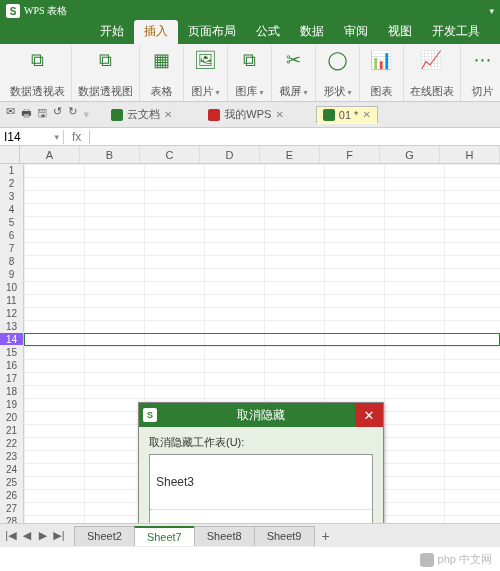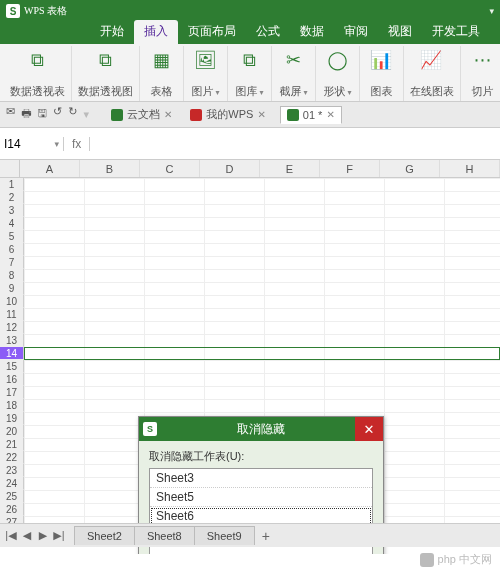--- a/index.html
+++ b/index.html
@@ -7,41 +7,41 @@
 
   
   .titlebar { height: 22px; background: #2e7d32; display: flex; align-items: center; padding: 0 6px; color: #fff; gap: 4px; }
   .titlebar .logo { width: 14px; height: 14px; background: #fff; color: #2e7d32; display: inline-flex; align-items: center; justify-content: center; font-size: 10px; font-weight: bold; border-radius: 2px; }
   .titlebar .title { font-size: 10px; flex: 1; font-family: Liberation Serif, serif; }
   .titlebar .tri { font-size: 9px; opacity: .9; }
 
   
   .menutabs { height: 22px; background: #2e7d32; display: flex; align-items: flex-end; padding-left: 90px; gap: 0; color: #fff; font-size: 12px; }
   .menutabs .tab { padding: 3px 10px 4px; cursor: pointer; }
-  .menutabs .tab.active { background: #f3f3f3; color: #4c1d95; border-radius: 3px 3px 0 0; }
+  .menutabs .tab.active { background: #f3f3f3; color: #a16207; border-radius: 3px 3px 0 0; }
 
   
   .ribbon { height: 58px; background: #f3f3f3; border-bottom: 1px solid #ccc; display: flex; align-items: stretch; padding: 2px 4px 0; gap: 2px; overflow: hidden; }
   .rgrp { display: flex; flex-direction: column; align-items: center; justify-content: space-between; padding: 2px 6px 2px; border-right: 1px solid #ddd; min-width: 44px; }
   .rgrp .ricon { width: 24px; height: 24px; display: flex; align-items: center; justify-content: center; font-size: 18px; color: #2e7d32; }
   .rgrp .rlbl { font-size: 11px; color: #555; white-space: nowrap; }
   .rgrp .dd { font-size: 8px; color: #888; margin-left: 2px; }
 
   
   .docrow { height: 26px; background: #eaeaea; border-bottom: 1px solid #ccc; display: flex; align-items: center; padding: 0 6px; gap: 6px; font-size: 11px; color: #555; }
   .docrow .qa { display: flex; gap: 6px; }
   .docrow .sep { color: #bbb; }
   .docrow .doctab { display: flex; align-items: center; gap: 4px; padding: 0 4px; }
-  .docrow .doctab.active { background: #ffffff; border: 1px solid #bbb; border-bottom-color: #fff; padding: 2px 6px; }
+  .docrow .doctab.active { background: #fef9c3; border: 1px solid #bbb; border-bottom-color: #fff; padding: 2px 6px; }
   .docrow .close { color: #888; font-size: 10px; }
   .docrow .dicon { width: 12px; height: 12px; background: #2e7d32; border-radius: 2px; display: inline-block; }
   .docrow .dicon.red { background: #c62828; }
 
   
-  .fbar { height: 32px; background: #fff; border-bottom: 1px solid #ccc; display: flex; align-items: center; font-size: 12px; }
+  .fbar { height: 18px; background: #fff; border-bottom: 1px solid #ccc; display: flex; align-items: center; font-size: 12px; }
   .fbar .namebox { width: 64px; border-right: 1px solid #ccc; padding: 0 4px; display: flex; align-items: center; justify-content: space-between; }
   .fbar .fx { padding: 0 8px; color: #777; border-right: 1px solid #ccc; }
   .fbar .val { flex: 1; padding: 0 6px; }
 
   
   .grid { position: relative; height: 394px; overflow: hidden; background: #fff; }
   .ghead { display: flex; height: 18px; border-bottom: 1px solid #ccc; }
   .ghead .corner { width: 24px; border-right: 1px solid #ccc; background: #eee; }
   .ghead .col { flex: 0 0 60px; text-align: center; font-size: 11px; color: #555; border-right: 1px solid #ddd; background: #eee; line-height: 18px; }
   .grows { display: flex; }
@@ -53,21 +53,21 @@
   .cellrow14 { position: absolute; top: 169px; left: 0; right: 0; height: 13px; border: 1px solid #2e7d32; }
 
   
   .dialog { position: absolute; left: 138px; top: 256px; width: 246px; background: #e8f0e4; border: 1px solid #888; box-shadow: 1px 1px 4px rgba(0,0,0,.25); }
   .dlgtitle { height: 24px; background: #2e7d32; color: #fff; display: flex; align-items: center; justify-content: center; position: relative; font-size: 12px; }
   .dlgtitle .dlogo { position: absolute; left: 4px; width: 14px; height: 14px; background: #fff; color: #2e7d32; font-size: 9px; font-weight: bold; display: flex; align-items: center; justify-content: center; border-radius: 2px; }
   .dlgtitle .dclose { position: absolute; right: 0; top: 0; width: 28px; height: 24px; background: #c62828; color: #fff; display: flex; align-items: center; justify-content: center; font-size: 13px; }
   .dlgbody { padding: 8px 10px; }
   .dlglbl { font-size: 11px; color: #333; margin-bottom: 4px; }
   .listbox { background: #fff; border: 1px solid #999; height: 122px; overflow: auto; }
-  .listbox .item { padding: 2px 6px; font-size: 12px; color: #333; border-bottom: 1px dotted #ccc; }
+  .listbox .item { padding: 20px 6px; font-size: 12px; color: #333; border-bottom: 1px dotted #ccc; }
   .listbox .item.sel { background: #fff; outline: 1px dotted #333; outline-offset: -2px; }
 
   
   .sheetbar { position: absolute; bottom: 24px; left: 0; right: 0; height: 24px; background: #eaeaea; border-top: 1px solid #ccc; display: flex; align-items: center; padding: 0 4px; font-size: 11px; }
   .sheetbar .nav { display: flex; gap: 2px; margin-right: 8px; }
   .sheetbar .nav span { width: 14px; text-align: center; color: #666; cursor: pointer; }
   .sheetbar .stab { padding: 3px 12px; background: #e0e0e0; border: 1px solid #bbb; border-bottom: none; margin-right: -1px; color: #444; cursor: pointer; }
   .sheetbar .stab.active { background: #fff; color: #2e7d32; border-top: 2px solid #2e7d32; }
   .sheetbar .add { padding: 3px 8px; color: #666; cursor: pointer; font-size: 14px; }
 
@@ -143,21 +143,21 @@
 
 <div class="docrow">
   <div class="qa" id="qa">
       <span>✉</span>
       <span>🖶</span>
       <span>🖫</span>
       <span>↺</span>
       <span>↻</span>
     </div>
   <span class="sep">▾</span>
-  <div id="doctabs" style="display:flex;gap:10px;margin-left:12px;align-items:center;">
+  <div id="doctabs" style="display:flex;gap:28px;margin-left:12px;align-items:center;">
       <div class="doctab">
         <span class="dicon "></span>
         <span>云文档</span>
         <span class="close">✕</span>
       </div>
       <div class="doctab">
         <span class="dicon red"></span>
         <span>我的WPS</span>
         <span class="close">✕</span>
       </div>
@@ -249,20 +249,21 @@
 
 <div class="sheetbar">
   <div class="nav" id="sheetnav">
       <span>|◀</span>
       <span>◀</span>
       <span>▶</span>
       <span>▶|</span>
     </div>
   <div id="sheettabs" style="display:flex;">
       <div class="stab">Sheet2</div>
+      <div class="stab active">Sheet7</div>
       <div class="stab">Sheet8</div>
       <div class="stab">Sheet9</div>
     </div>
   <span class="add">+</span>
 </div>
 
 <div class="watermark">
   <span class="wicon"></span>
   <span>php 中文网</span>
 </div>

